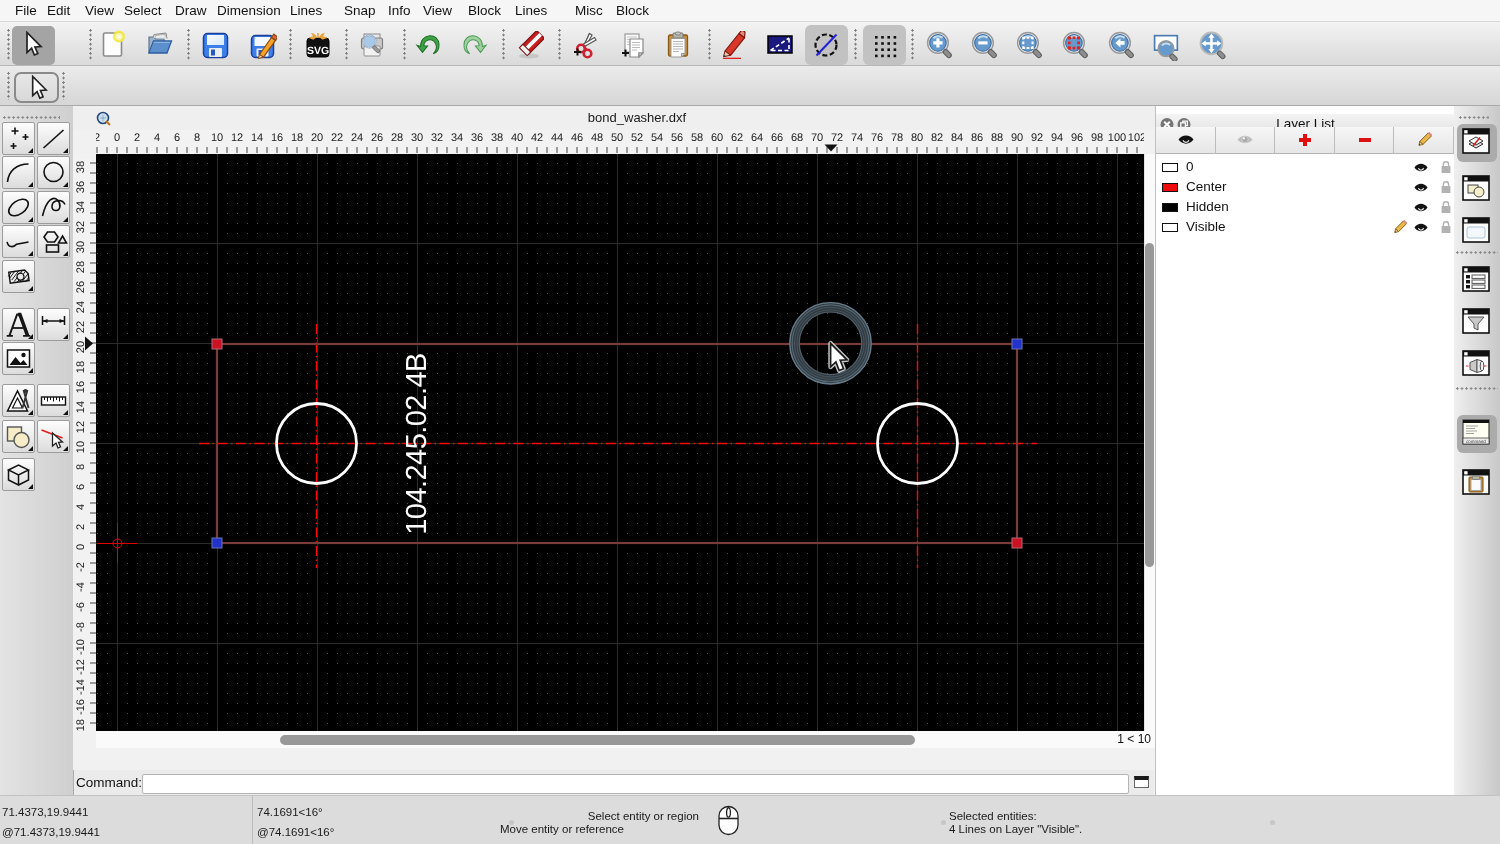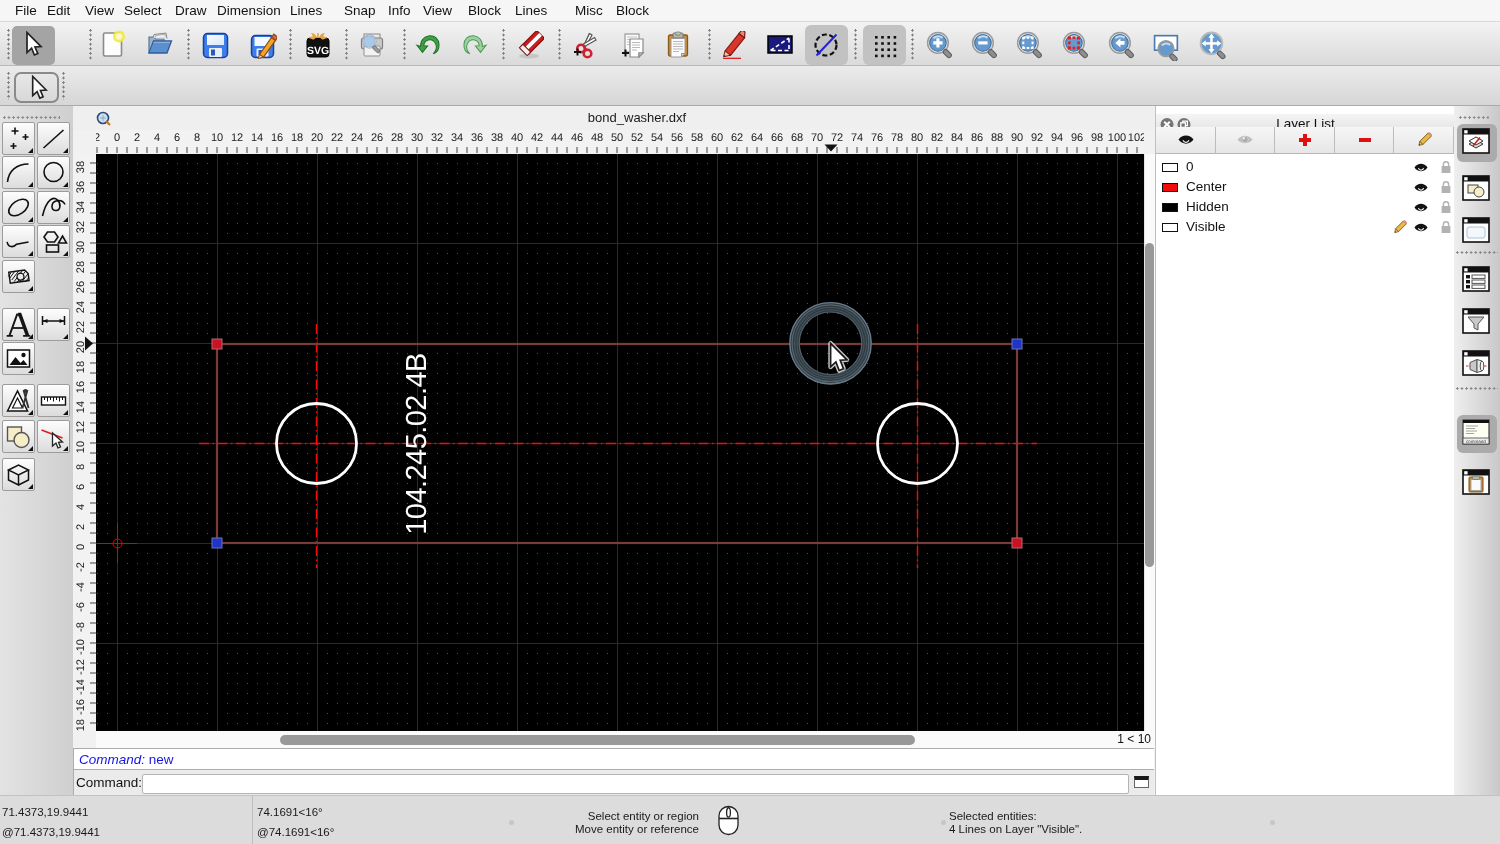--- a/index.html
+++ b/index.html
@@ -549,21 +549,20 @@
           <path d="M734.6,189.3 l0,23.6 5.3,-5.0 3.3,8.6 4.3,-1.8 -3.3,-8.5 6.8,-0.4 z" fill="none" stroke="#e8e8e8" stroke-width="4.6" stroke-linejoin="round" opacity="0.85"></path>
           <path d="M734.6,189.3 l0,23.6 5.3,-5.0 3.3,8.6 4.3,-1.8 -3.3,-8.5 6.8,-0.4 z" fill="#ffffff" stroke="#1a1a1a" stroke-width="1.7"></path>
         </g>
       </svg>
 <div class="abs" id="vscroll"></div>
       <div class="abs" id="vthumb"></div>
 <div class="abs" id="hscrollrow"></div>
       <div class="abs" id="hthumb"></div>
 <div class="abs" id="zoomlbl">1 &lt; 10</div>
 </div>
-<div class="abs" id="cmdhist"><span style="margin-left:5px;font-style:italic">Command:</span> new</div>
 <div class="abs" id="cmdrow">
       <span style="position:absolute;left:2px;top:5px">Command:</span>
       <span id="cmdinput"></span>
       <span id="cmdicon"></span>
     </div>
 <div class="abs" id="layerpanel">
 <div id="lphead">
         <svg style="position:absolute;left:4px;top:3px" width="32" height="15" viewBox="0 0 32 15">
           <circle cx="7" cy="7.5" r="6.5" fill="#757575"></circle>
           <path d="M4.2,4.7 l5.6,5.6 M9.8,4.7 l-5.6,5.6" stroke="#fff" stroke-width="2"></path>
@@ -740,21 +739,21 @@
 <div class="abs hdots" style="left:1456px;top:251px;width:42px"></div>
 <div class="abs hdots" style="left:1456px;top:387px;width:42px"></div>
 <div class="abs" id="statusbar">
 <div class="abs" style="left:2px;top:10px">71.4373,19.9441</div>
 <div class="abs" style="left:2px;top:30px">@71.4373,19.9441</div>
 <div class="abs" style="left:252px;top:0px;width:1px;height:49px;background:#bdbdbd"></div>
 <div class="abs" style="left:257px;top:10px">74.1691&lt;16°</div>
 <div class="abs" style="left:257px;top:30px">@74.1691&lt;16°</div>
 <div class="abs" style="left:509px;top:24px;width:5px;height:5px;border-radius:3px;background:#c6c6c6"></div>
 <div class="abs" style="left:500px;top:14px;width:199px;text-align:right">Select entity or region</div>
-<div class="abs" style="left:500px;top:27px;width:199px;text-align:right">Move entity or reference</div>
+<div class="abs" style="left:500px;top:27px;width:199px;text-align:left">Move entity or reference</div>
 <svg class="abs" style="left:716px;top:9px" width="25" height="31" viewBox="0 0 25 31">
 <rect x="3" y="1.5" width="19" height="28" rx="9.5" fill="#fff" stroke="#222" stroke-width="1.3"></rect>
 <path d="M3,13.5 H22" stroke="#222" stroke-width="1.6"></path>
 <ellipse cx="12.5" cy="7.5" rx="1.9" ry="4.6" fill="#fff" stroke="#222" stroke-width="1.3"></ellipse>
 <path d="M12.5,1.5 V2.9" stroke="#222" stroke-width="1.3"></path>
 </svg>
 <div class="abs" style="left:949px;top:14px">Selected entities:</div>
 <div class="abs" style="left:949px;top:27px">4 Lines on Layer "Visible".</div>
 <div class="abs" style="left:941px;top:24px;width:5px;height:5px;border-radius:3px;background:#c6c6c6"></div>
 <div class="abs" style="left:1270px;top:24px;width:5px;height:5px;border-radius:3px;background:#c6c6c6"></div>

